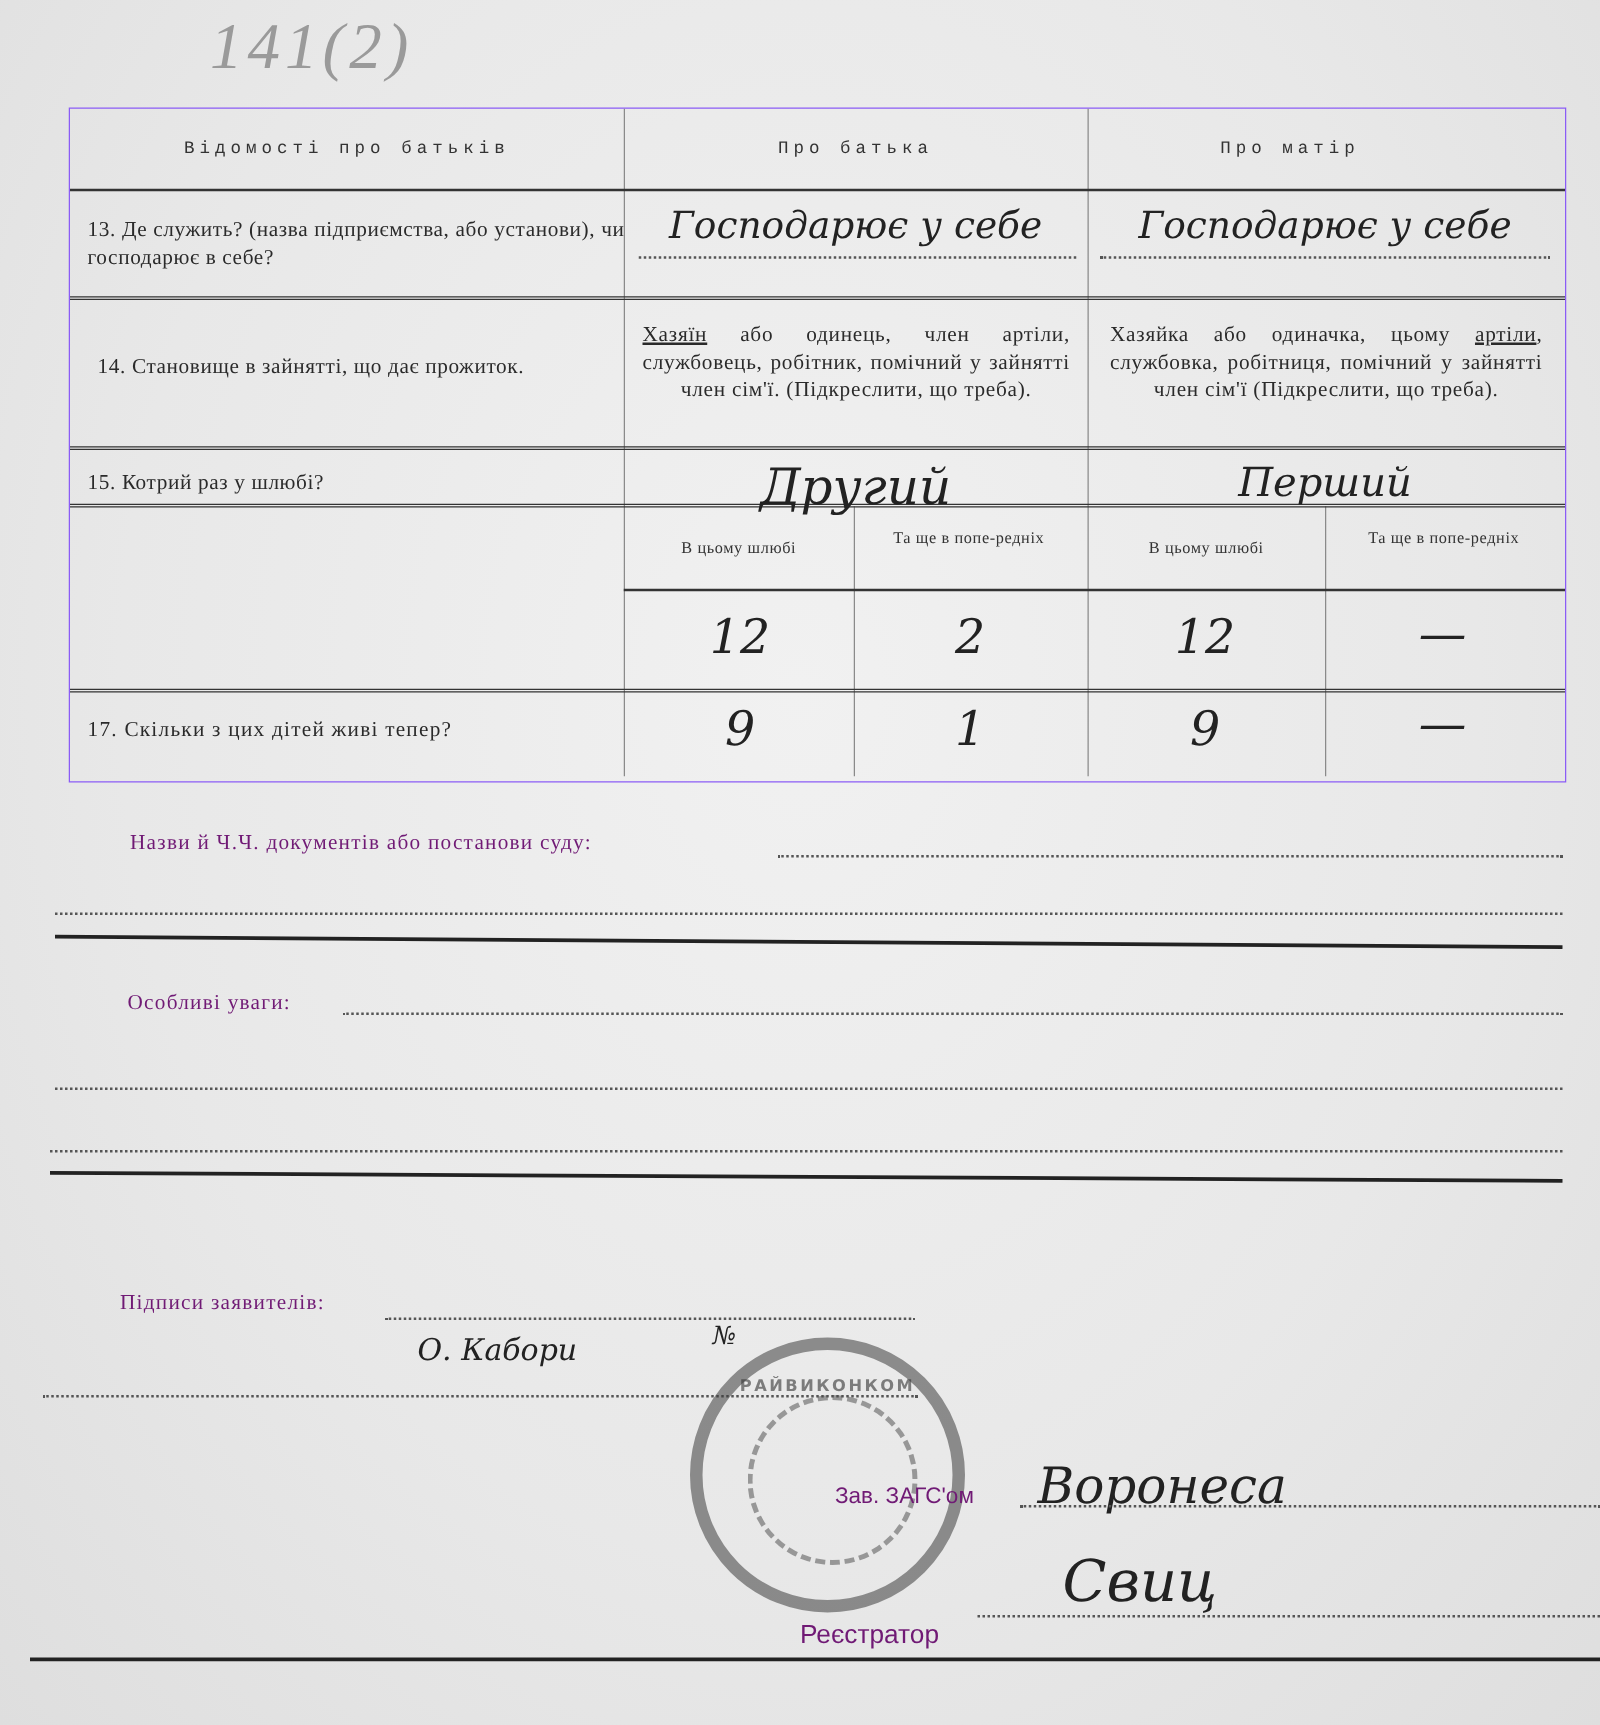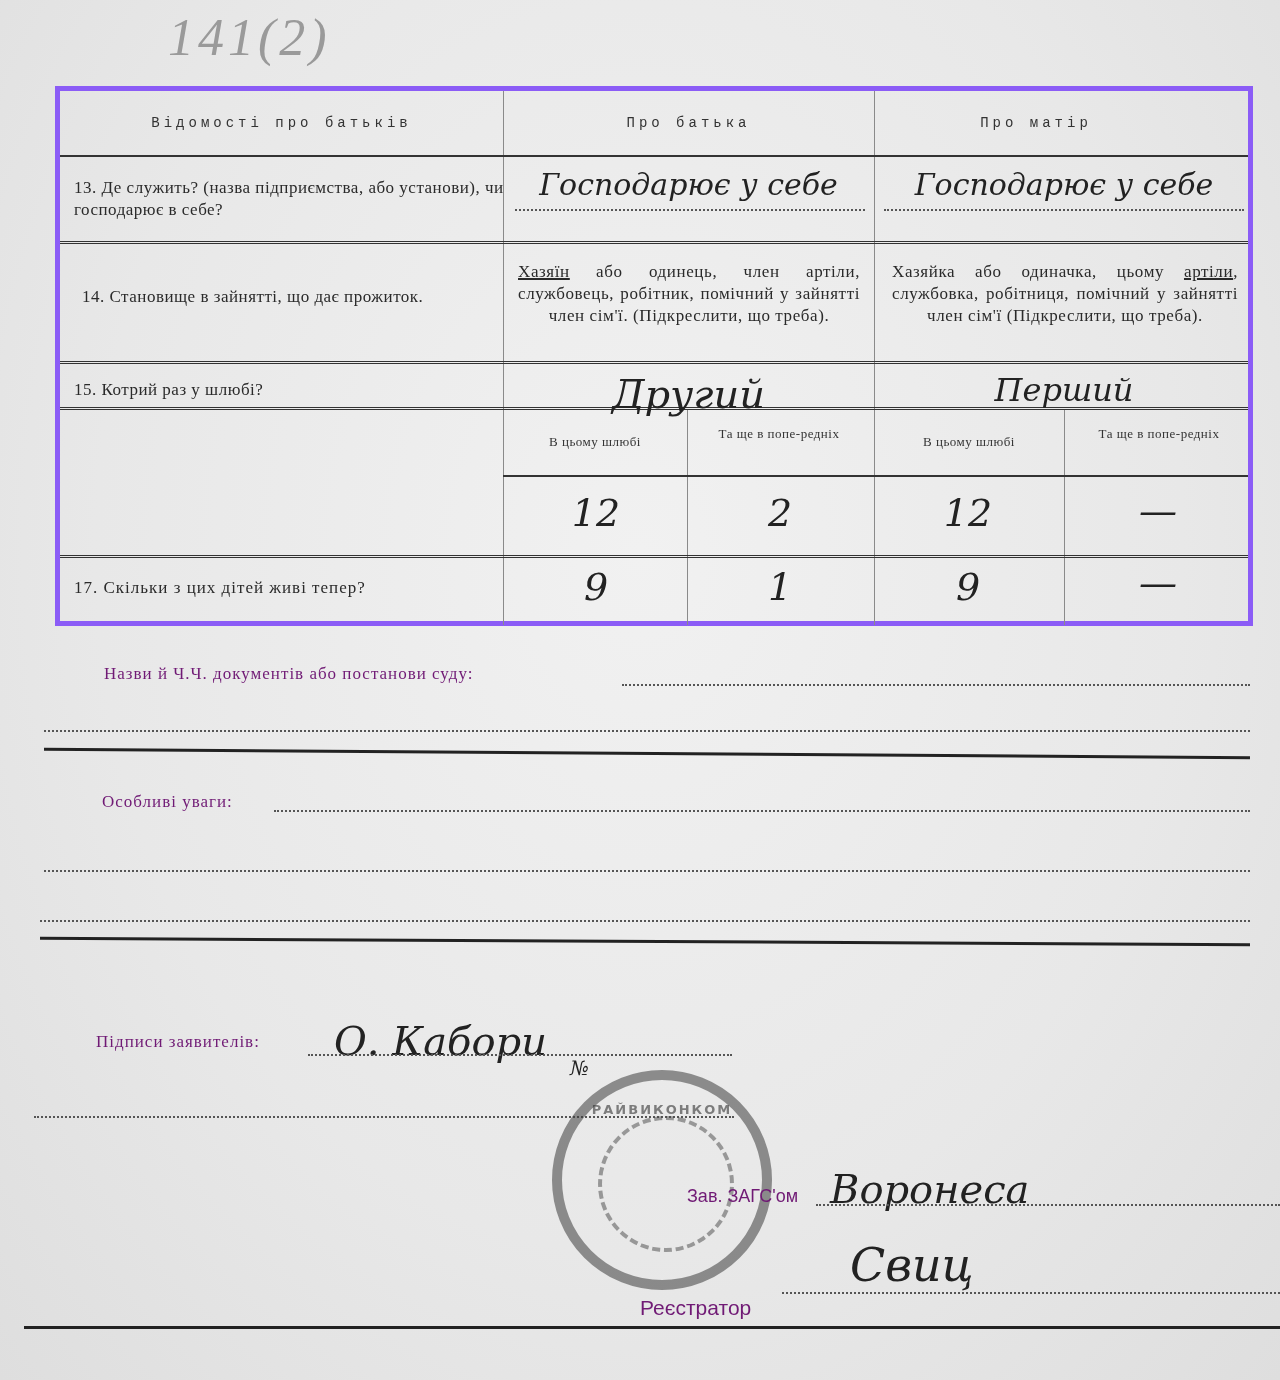--- a/index.html
+++ b/index.html
@@ -20,21 +20,21 @@
     color: #222;
   }
   .archive-number {
     position: absolute; left: 168px; top: 8px;
     font-size: 52px; color: #9a9a9a; letter-spacing: 4px;
     font-family: Liberation Serif, serif; font-style: italic; font-weight: 300;
   }
   
   .form-table {
     position: absolute; left: 55px; top: 86px; width: 1198px; height: 540px;
-    border: 5px solid #8b5cf6;
+    border: 1px solid #8b5cf6;
     box-sizing: border-box;
   }
   .hline { position: absolute; left: 0; right: 0; border-top: 2px solid #333; }
   .hline.double { border-top: 3px double #333; height: 0; }
   .vline { position: absolute; border-left: 1px solid #8a8a8a; }
   .cell { position: absolute; box-sizing: border-box; }
   .hdr-text {
     font-size: 14px; letter-spacing: 4px; text-align: center; color: #333;
     font-family: "Liberation Mono", monospace;
   }
@@ -130,31 +130,31 @@
 <div class="dotline" style="left:44px; width:1206px; top:730px;"></div>
 <div class="solid" style="left:44px; width:1206px; top:752px; transform:rotate(0.4deg);"></div>
 
 <div class="label" style="left:102px; top:792px;">Особливі уваги:</div>
 <div class="dotline" style="left:274px; width:976px; top:810px;"></div>
 <div class="dotline" style="left:44px; width:1206px; top:870px;"></div>
 <div class="dotline" style="left:40px; width:1210px; top:920px;"></div>
 <div class="solid" style="left:40px; width:1210px; top:940px; transform:rotate(0.3deg);"></div>
 
 <div class="label" style="left:96px; top:1032px;">Підписи заявителів:</div>
-<div class="sig hand" style="left:334px; top:1018px; font-size:40px;">О. Кабори</div>
+<div class="sig hand" style="left:334px; top:1066px; font-size:24px;">О. Кабори</div>
 <div class="dotline" style="left:308px; width:424px; top:1054px;"></div>
 <div class="dotline" style="left:34px; width:700px; top:1116px;"></div>
 
 <div class="stamp">
   <div class="stamp-text">РАЙВИКОНКОМ</div>
   <div class="stamp-inner"></div>
 </div>
 <div class="hand" style="position:absolute; left:570px; top:1056px; font-size:20px;">№</div>
 
-<div class="label" style="left:668px; top:1186px; font-family:'Liberation Sans', sans-serif; font-size:18px; letter-spacing:0;margin-left:19px;">Зав. ЗАГС'ом</div>
+<div class="label" style="left:668px; top:1186px; font-family:'Liberation Sans', sans-serif; font-size:18px; letter-spacing:0;">Зав. ЗАГС'ом</div>
 <div class="sig hand" style="left:830px; top:1166px; font-size:40px;">Воронеса</div>
 <div class="dotline" style="left:816px; width:464px; top:1204px;"></div>
 
 <div class="label" style="left:640px; top:1296px; font-family:'Liberation Sans', sans-serif; font-size:21px; letter-spacing:0;">Реєстратор</div>
 <div class="sig hand" style="left:850px; top:1238px; font-size:46px;">Свиц</div>
 <div class="dotline" style="left:782px; width:498px; top:1292px;"></div>
 
 <div class="solid" style="left:24px; width:1256px; top:1326px;"></div>
 
 </body></html>

